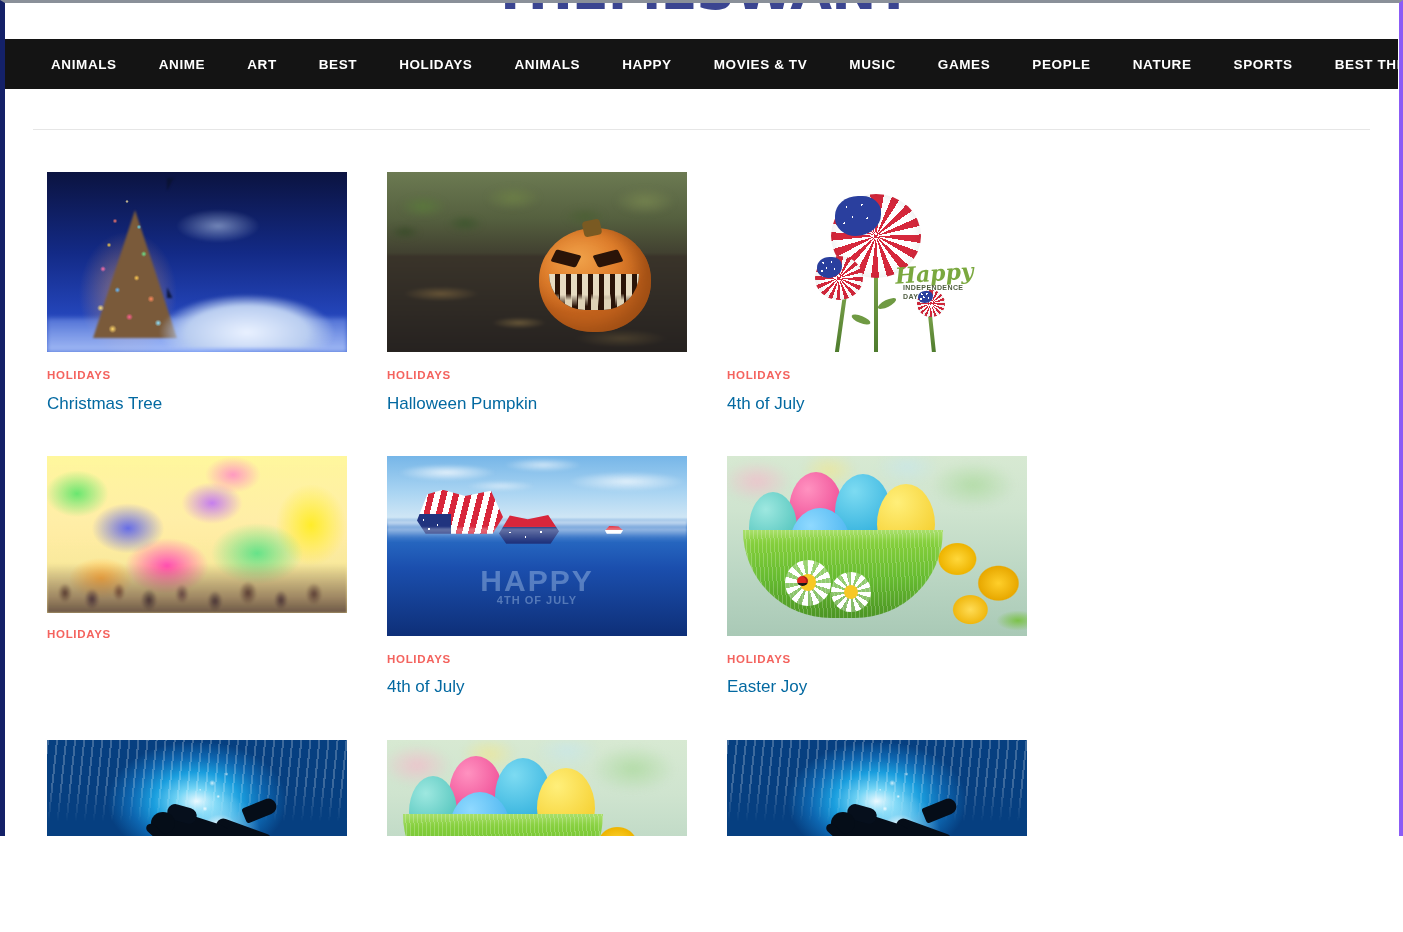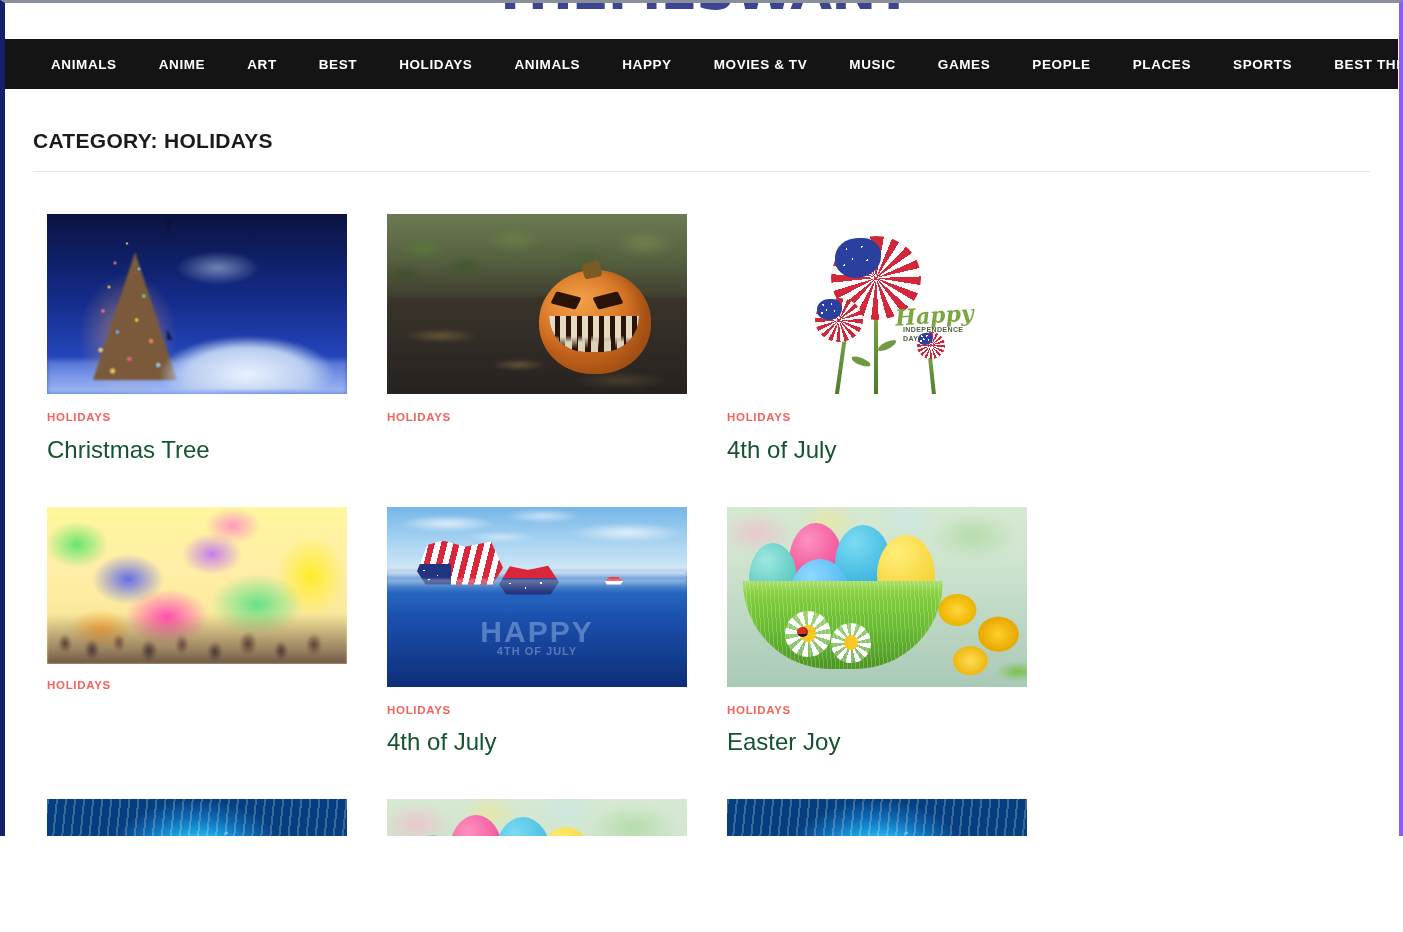--- a/index.html
+++ b/index.html
@@ -143,23 +143,23 @@
     font-size: 11.5px;
     font-weight: 700;
     letter-spacing: 0.7px;
     color: #f4635e;
     text-transform: uppercase;
     line-height: 1;
   }
   .post-title {
     padding-top: 11px;
     font-family: "Liberation Sans", sans-serif;
-    font-size: 24px;
+    font-size: 17px;
     font-weight: 400;
-    color: #14532d;
+    color: #0369a1;
     line-height: 1.25;
   }
   .post-card.offset-up .post-meta { padding-top: 16px; }
 
   
 
   
   .art-christmas {
     background:
       radial-gradient(ellipse 70px 90px at 27% 68%, rgba(255,170,90,.55), rgba(255,120,60,0) 70%),
@@ -543,31 +543,30 @@
       <li><a class="nav-item">ANIME</a></li>
       <li><a class="nav-item">ART</a></li>
       <li><a class="nav-item">BEST</a></li>
       <li><a class="nav-item">HOLIDAYS</a></li>
       <li><a class="nav-item">ANIMALS</a></li>
       <li><a class="nav-item">HAPPY</a></li>
       <li><a class="nav-item">MOVIES &amp; TV</a></li>
       <li><a class="nav-item">MUSIC</a></li>
       <li><a class="nav-item">GAMES</a></li>
       <li><a class="nav-item">PEOPLE</a></li>
-      <li><a class="nav-item">PLACES</a></li>
+      <li><a class="nav-item">NATURE</a></li>
       <li><a class="nav-item">SPORTS</a></li>
       <li><a class="nav-item">BEST THEMES</a></li>
     </ul>
 
   </nav>
 
   <main id="content-area">
 
     <div id="archive-header">
-      <h1 id="page-title">CATEGORY: HOLIDAYS</h1>
       <div id="title-divider"></div>
     </div>
 
     <div id="post-grid">
 
       <article class="post-card">
         <div class="post-thumb-wrap">
           <div class="post-thumb art-christmas">
             <div class="branches"></div>
             <div class="groundsnow"></div>
@@ -590,20 +589,21 @@
               <div class="eye l"></div>
               <div class="eye r"></div>
               <div class="mouth">
                     <div class="teeth"></div>
                     <div class="teeth2"></div>
                   </div>
             </div>
           </div>
         </div>
         <div class="post-meta">HOLIDAYS</div>
+        <h2 class="post-title">Halloween Pumpkin</h2>
       </article>
 
       <article class="post-card">
         <div class="post-thumb-wrap">
           <div class="post-thumb art-flagflower">
             <div class="stem s1"></div>
                 <div class="stem s2"></div>
                 <div class="stem s3"></div>
             <div class="leaf a"></div>
                 <div class="leaf b"></div>

